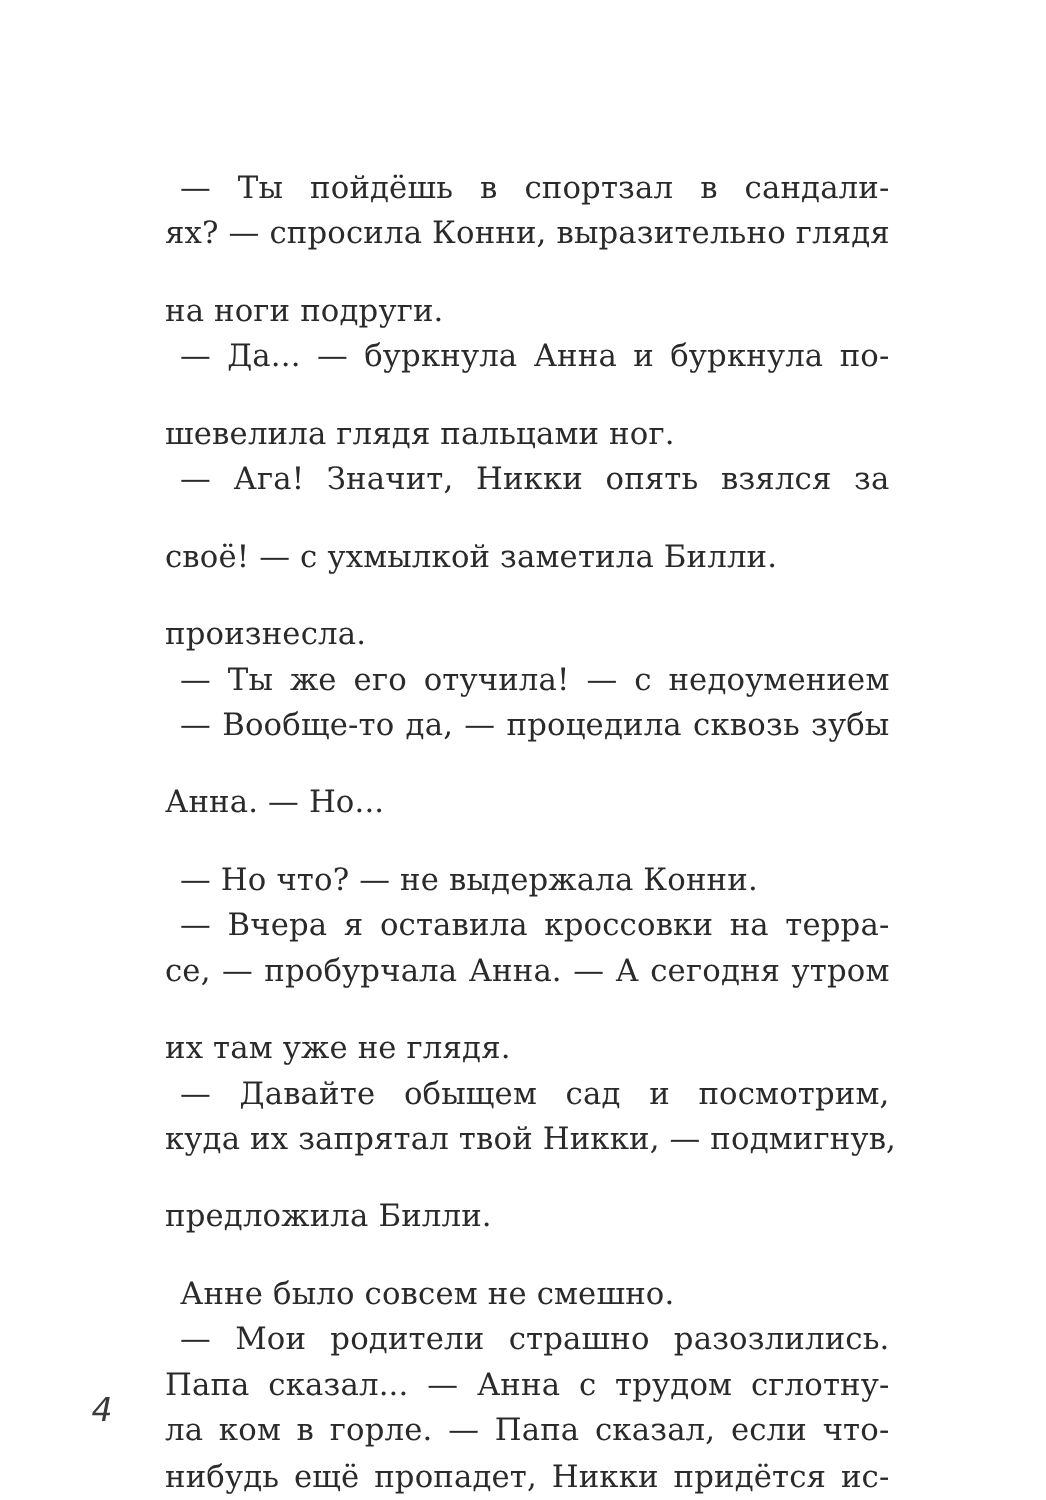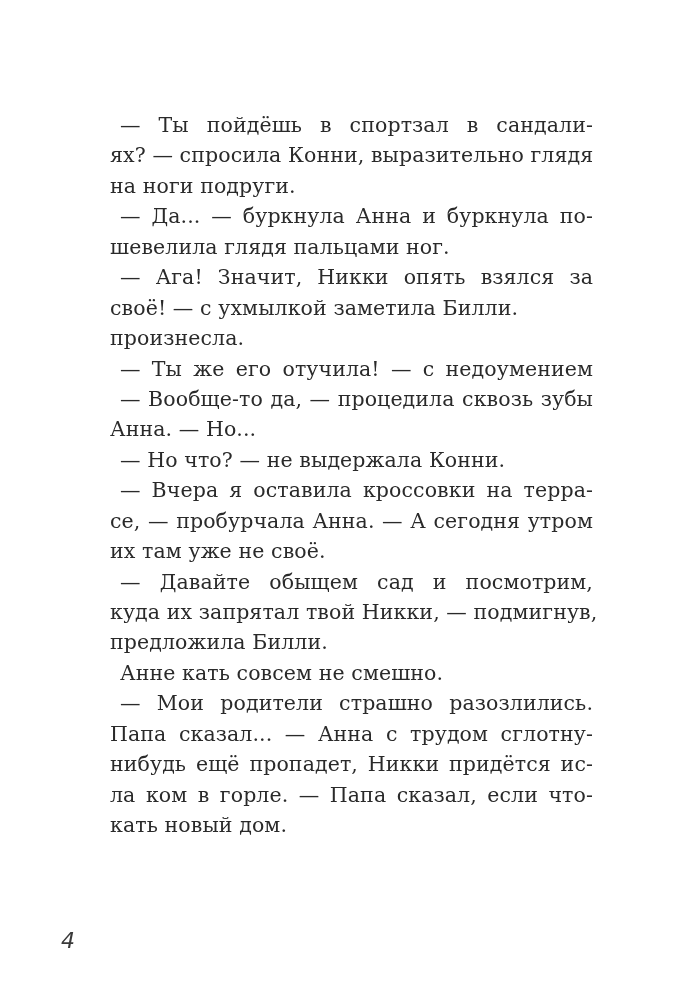--- a/index.html
+++ b/index.html
@@ -35,20 +35,21 @@
       white-space: nowrap;
       text-align: justify;
       text-align-last: justify;
       letter-spacing: 0.1px;
     }
     .line.indent {
       padding-left: 10px;
     }
     .line.last {
       text-align-last: left;
+      margin-top: 21px;
     }
     .page-number {
       position: absolute;
       left: 61px;
       top: 928px;
       font-family: "DejaVu Sans", "Liberation Sans", sans-serif;
       font-size: 22px;
       color: #3a3a3a;
       font-style: italic;
     }
@@ -65,26 +66,26 @@
     <div class="line last">шевелила глядя пальцами ног.</div>
     <div class="line indent">— Ага! Значит, Никки опять взялся за</div>
     <div class="line last">своё! — с ухмылкой заметила Билли.</div>
     <div class="line last">произнесла.</div>
     <div class="line indent">— Ты же его отучила! — с недоумением</div>
     <div class="line indent">— Вообще-то да, — процедила сквозь зубы</div>
     <div class="line last">Анна. — Но...</div>
     <div class="line indent last">— Но что? — не выдержала Конни.</div>
     <div class="line indent">— Вчера я оставила кроссовки на терра-</div>
     <div class="line">се, — пробурчала Анна. — А сегодня утром</div>
-    <div class="line last">их там уже не своё.</div>
+    <div class="line last">их там уже не глядя.</div>
     <div class="line indent">— Давайте обыщем сад и посмотрим,</div>
     <div class="line">куда их запрятал твой Никки, — подмигнув,</div>
     <div class="line last">предложила Билли.</div>
-    <div class="line indent last">Анне кать совсем не смешно.</div>
+    <div class="line indent last">Анне было совсем не смешно.</div>
     <div class="line indent">— Мои родители страшно разозлились.</div>
     <div class="line">Папа сказал... — Анна с трудом сглотну-</div>
+    <div class="line">ла ком в горле. — Папа сказал, если что-</div>
     <div class="line">нибудь ещё пропадет, Никки придётся ис-</div>
-    <div class="line">ла ком в горле. — Папа сказал, если что-</div>
     <div class="line last">кать новый дом.</div>
   </div>
 
   <div class="page-number">4</div>
 </div>
 
 </body></html>

